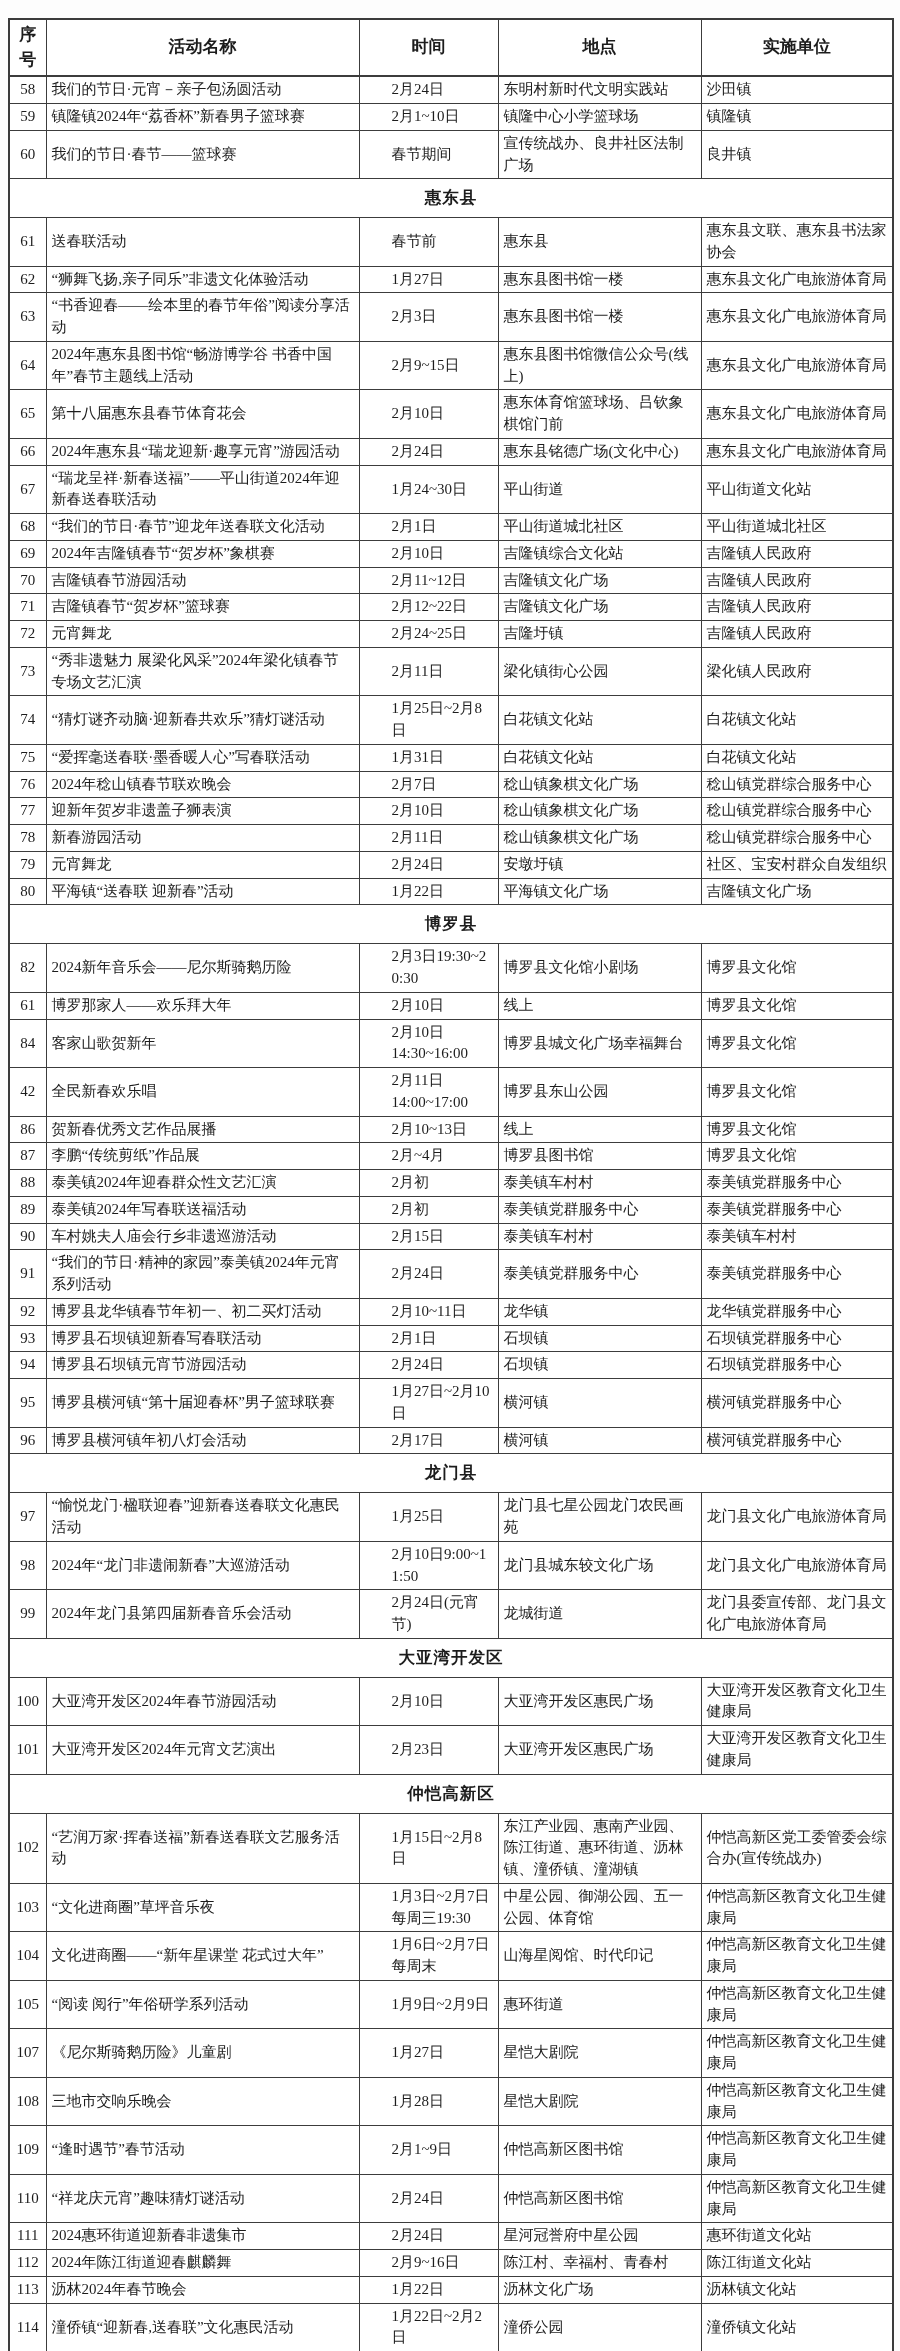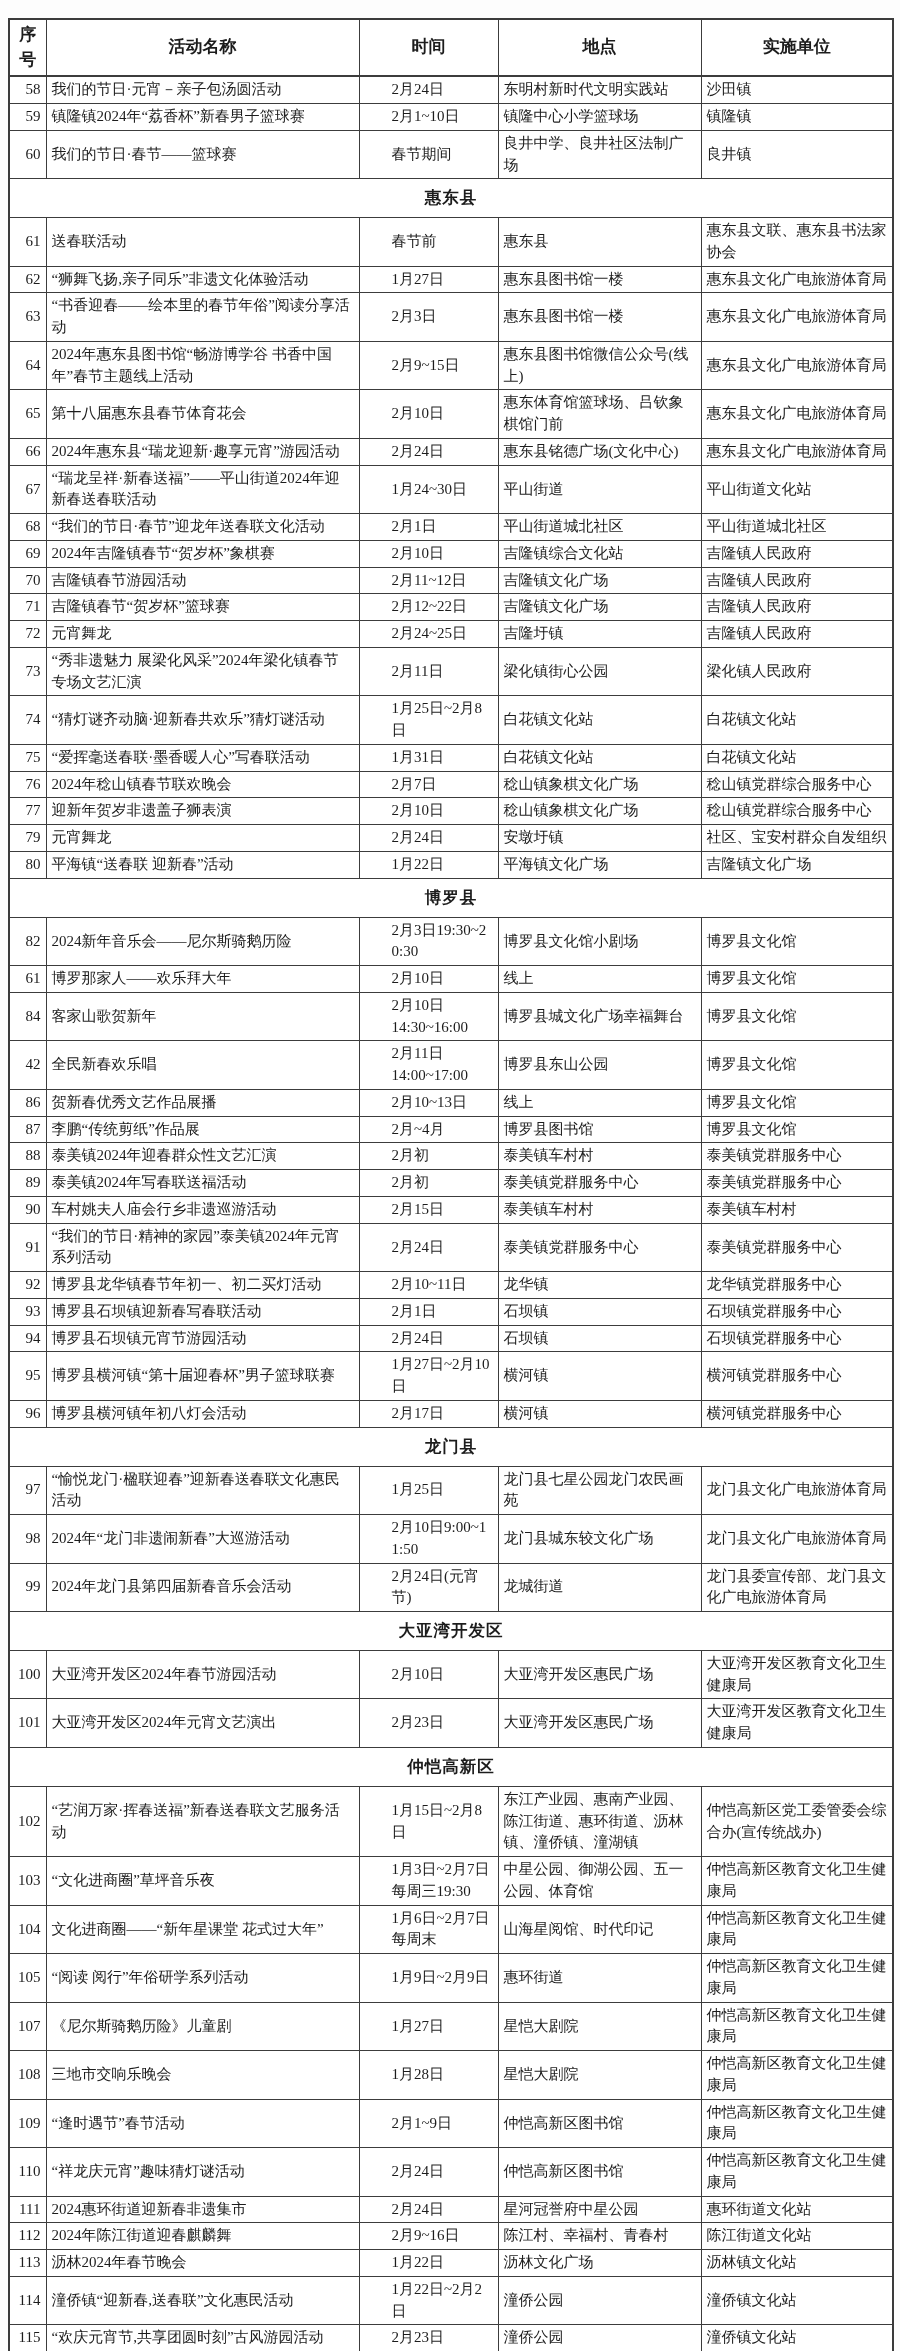--- a/index.html
+++ b/index.html
@@ -28,21 +28,21 @@
     word-break: break-all;
   }
   thead th {
     font-family: "Liberation Sans", sans-serif;
     font-weight: bold;
     font-size: 17px;
     text-align: center;
     padding: 3px 4px;
     border-bottom-width: 2px;
   }
-  td.cell-no { text-align: right; }
+  td.cell-no { text-align: center; }
   td.cell-name, td.cell-time, td.cell-place, td.cell-unit { text-align: left; }
   td.cell-time { white-space: pre-line; padding-left: 32px; }
   tr.section-row td {
     text-align: center;
     font-family: "Liberation Sans", sans-serif;
     font-weight: bold;
     font-size: 16.5px;
     padding: 7px 4px;
     letter-spacing: 1px;
   }
@@ -80,21 +80,21 @@
           <td class="cell-no">59</td>
           <td class="cell-name">镇隆镇2024年“荔香杯”新春男子篮球赛</td>
           <td class="cell-time">2月1~10日</td>
           <td class="cell-place">镇隆中心小学篮球场</td>
           <td class="cell-unit">镇隆镇</td>
         </tr>
         <tr>
           <td class="cell-no">60</td>
           <td class="cell-name">我们的节日·春节——篮球赛</td>
           <td class="cell-time">春节期间</td>
-          <td class="cell-place">良井中学、良井社区法制广场</td>
+          <td class="cell-place">宣传统战办、良井社区法制广场</td>
           <td class="cell-unit">良井镇</td>
         </tr>
         <tr class="section-row">
           <td colspan="5">惠东县</td>
         </tr>
         <tr>
           <td class="cell-no">61</td>
           <td class="cell-name">送春联活动</td>
           <td class="cell-time">春节前</td>
           <td class="cell-place">惠东县</td>
@@ -202,20 +202,27 @@
           <td class="cell-no">76</td>
           <td class="cell-name">2024年稔山镇春节联欢晚会</td>
           <td class="cell-time">2月7日</td>
           <td class="cell-place">稔山镇象棋文化广场</td>
           <td class="cell-unit">稔山镇党群综合服务中心</td>
         </tr>
         <tr>
           <td class="cell-no">77</td>
           <td class="cell-name">迎新年贺岁非遗盖子狮表演</td>
           <td class="cell-time">2月10日</td>
+          <td class="cell-place">稔山镇象棋文化广场</td>
+          <td class="cell-unit">稔山镇党群综合服务中心</td>
+        </tr>
+        <tr>
+          <td class="cell-no">78</td>
+          <td class="cell-name">新春游园活动</td>
+          <td class="cell-time">2月11日</td>
           <td class="cell-place">稔山镇象棋文化广场</td>
           <td class="cell-unit">稔山镇党群综合服务中心</td>
         </tr>
         <tr>
           <td class="cell-no">79</td>
           <td class="cell-name">元宵舞龙</td>
           <td class="cell-time">2月24日</td>
           <td class="cell-place">安墩圩镇</td>
           <td class="cell-unit">社区、宝安村群众自发组织</td>
         </tr>

